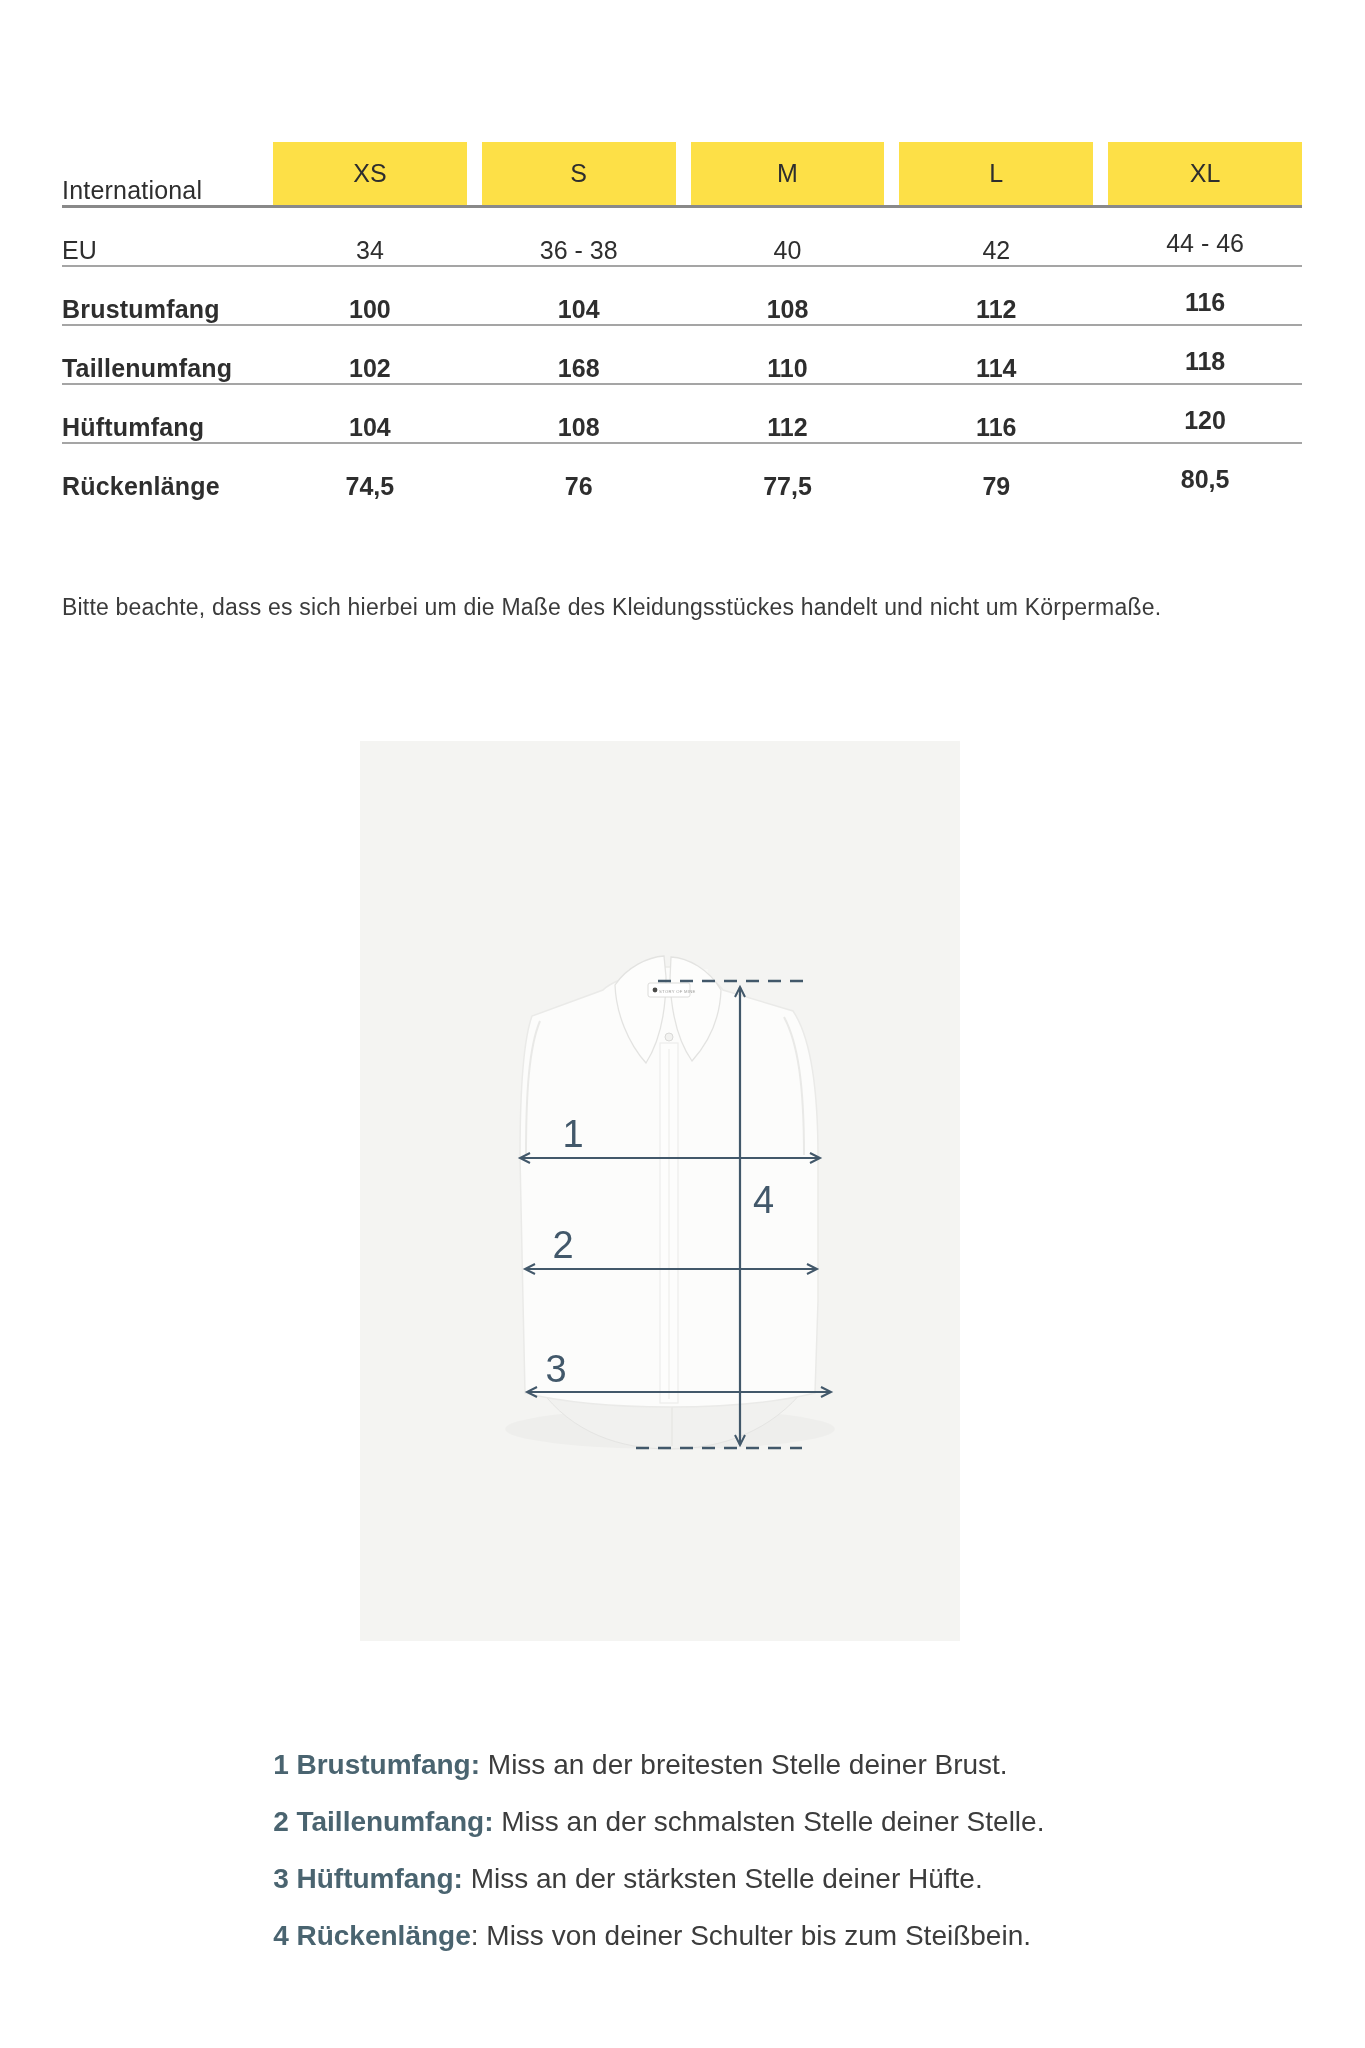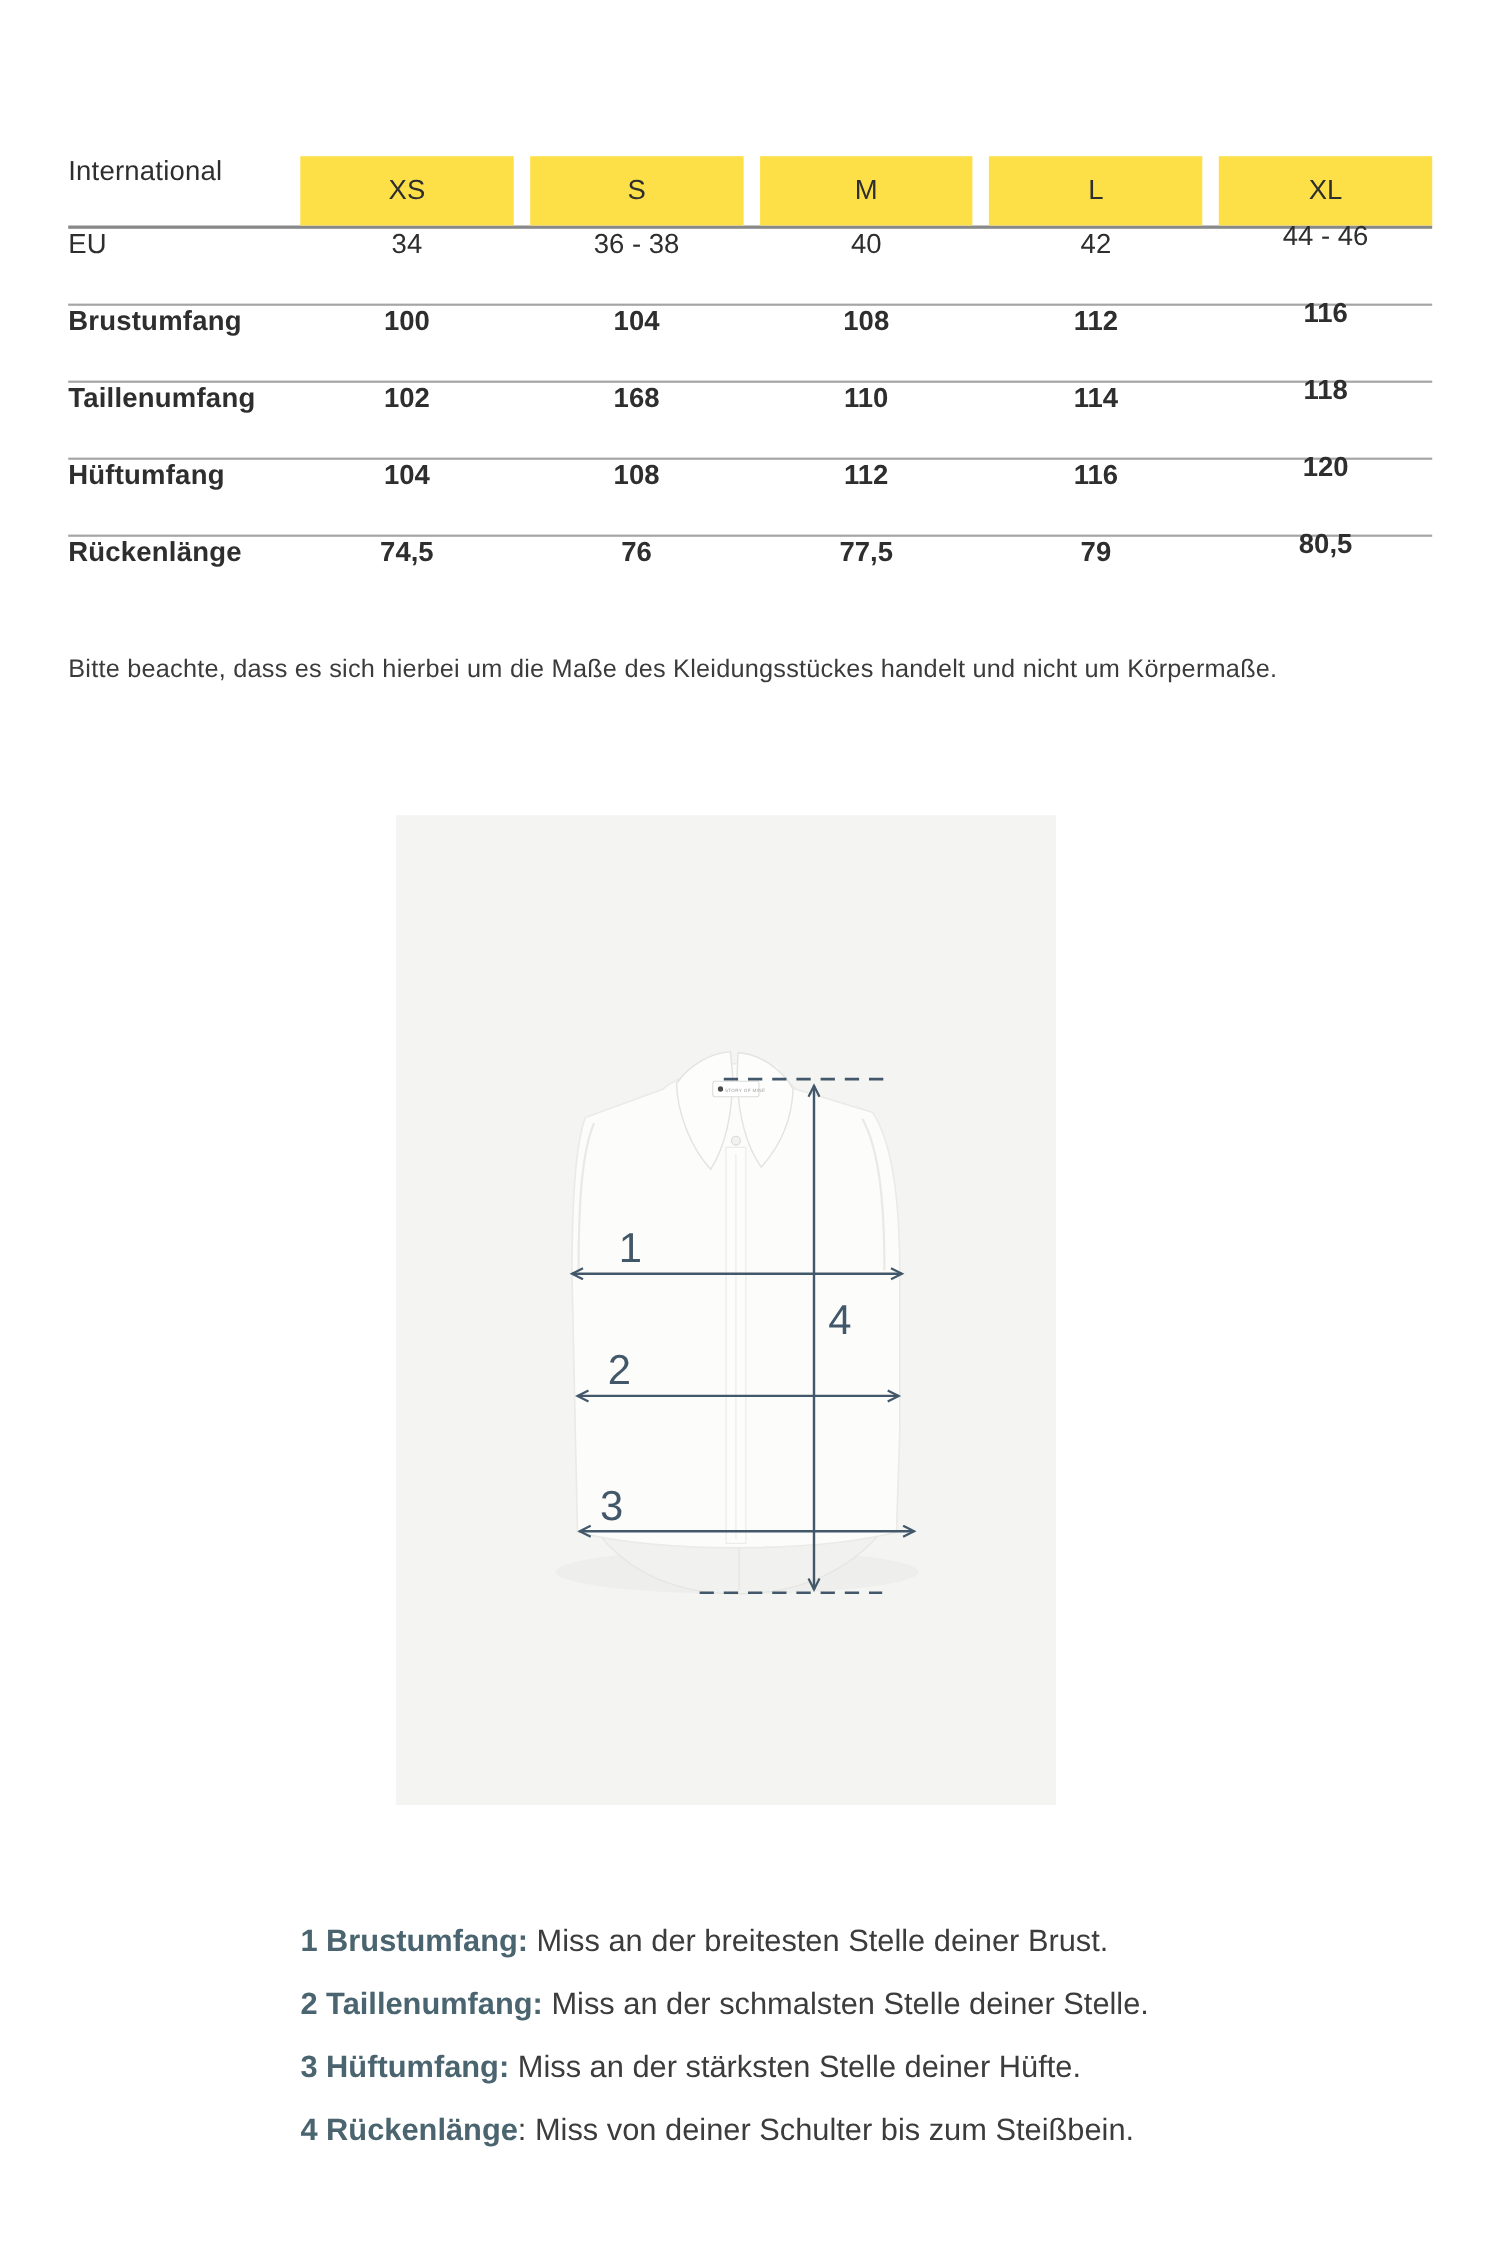--- a/index.html
+++ b/index.html
@@ -2,28 +2,28 @@
 <html><head>
 <meta charset="utf-8">
 <style>
   html,body{margin:0;padding:0;}
   body{
     width:1365px;height:2048px;position:relative;background:#ffffff;
     font-family:"Liberation Sans", sans-serif;color:#2e2e2e;overflow:hidden;
   }
   
   .size-table{position:absolute;left:62px;top:142px;width:1240px;}
-  .t-row{display:flex;align-items:flex-start;gap:15px;}
+  .t-row{display:flex;align-items:flex-end;gap:15px;}
   .t-row .lbl{width:196px;font-size:25px;color:#2e2e2e;letter-spacing:.2px;}
   .t-row .val{flex:1;text-align:center;font-size:25px;color:#2e2e2e;}
   .t-head{height:63px;border-bottom:3px solid #898989;}
   .t-head .val{
     background:#fde047;height:63px;display:flex;align-items:center;justify-content:center;
   }
-  .t-data{height:68px;}
+  .t-data{height:57px;}
   .t-data + .t-data{border-top:2px solid #a5a5a5;font-weight:bold;}
   .t-data .val:last-child{position:relative;top:-7px;}
   
   .note{position:absolute;left:62px;top:571px;font-size:23px;color:#3b3b3b;letter-spacing:.2px;}
   
   .panel{position:absolute;left:360px;top:741px;width:600px;height:900px;background:#f4f4f2;}
   .panel svg{display:block;width:600px;height:900px;}
   
   .legend{position:absolute;left:242px;top:1679px;font-size:28px;color:#3c3c3c;}
   .lg-line{height:57px;line-height:57px;white-space:pre;}

